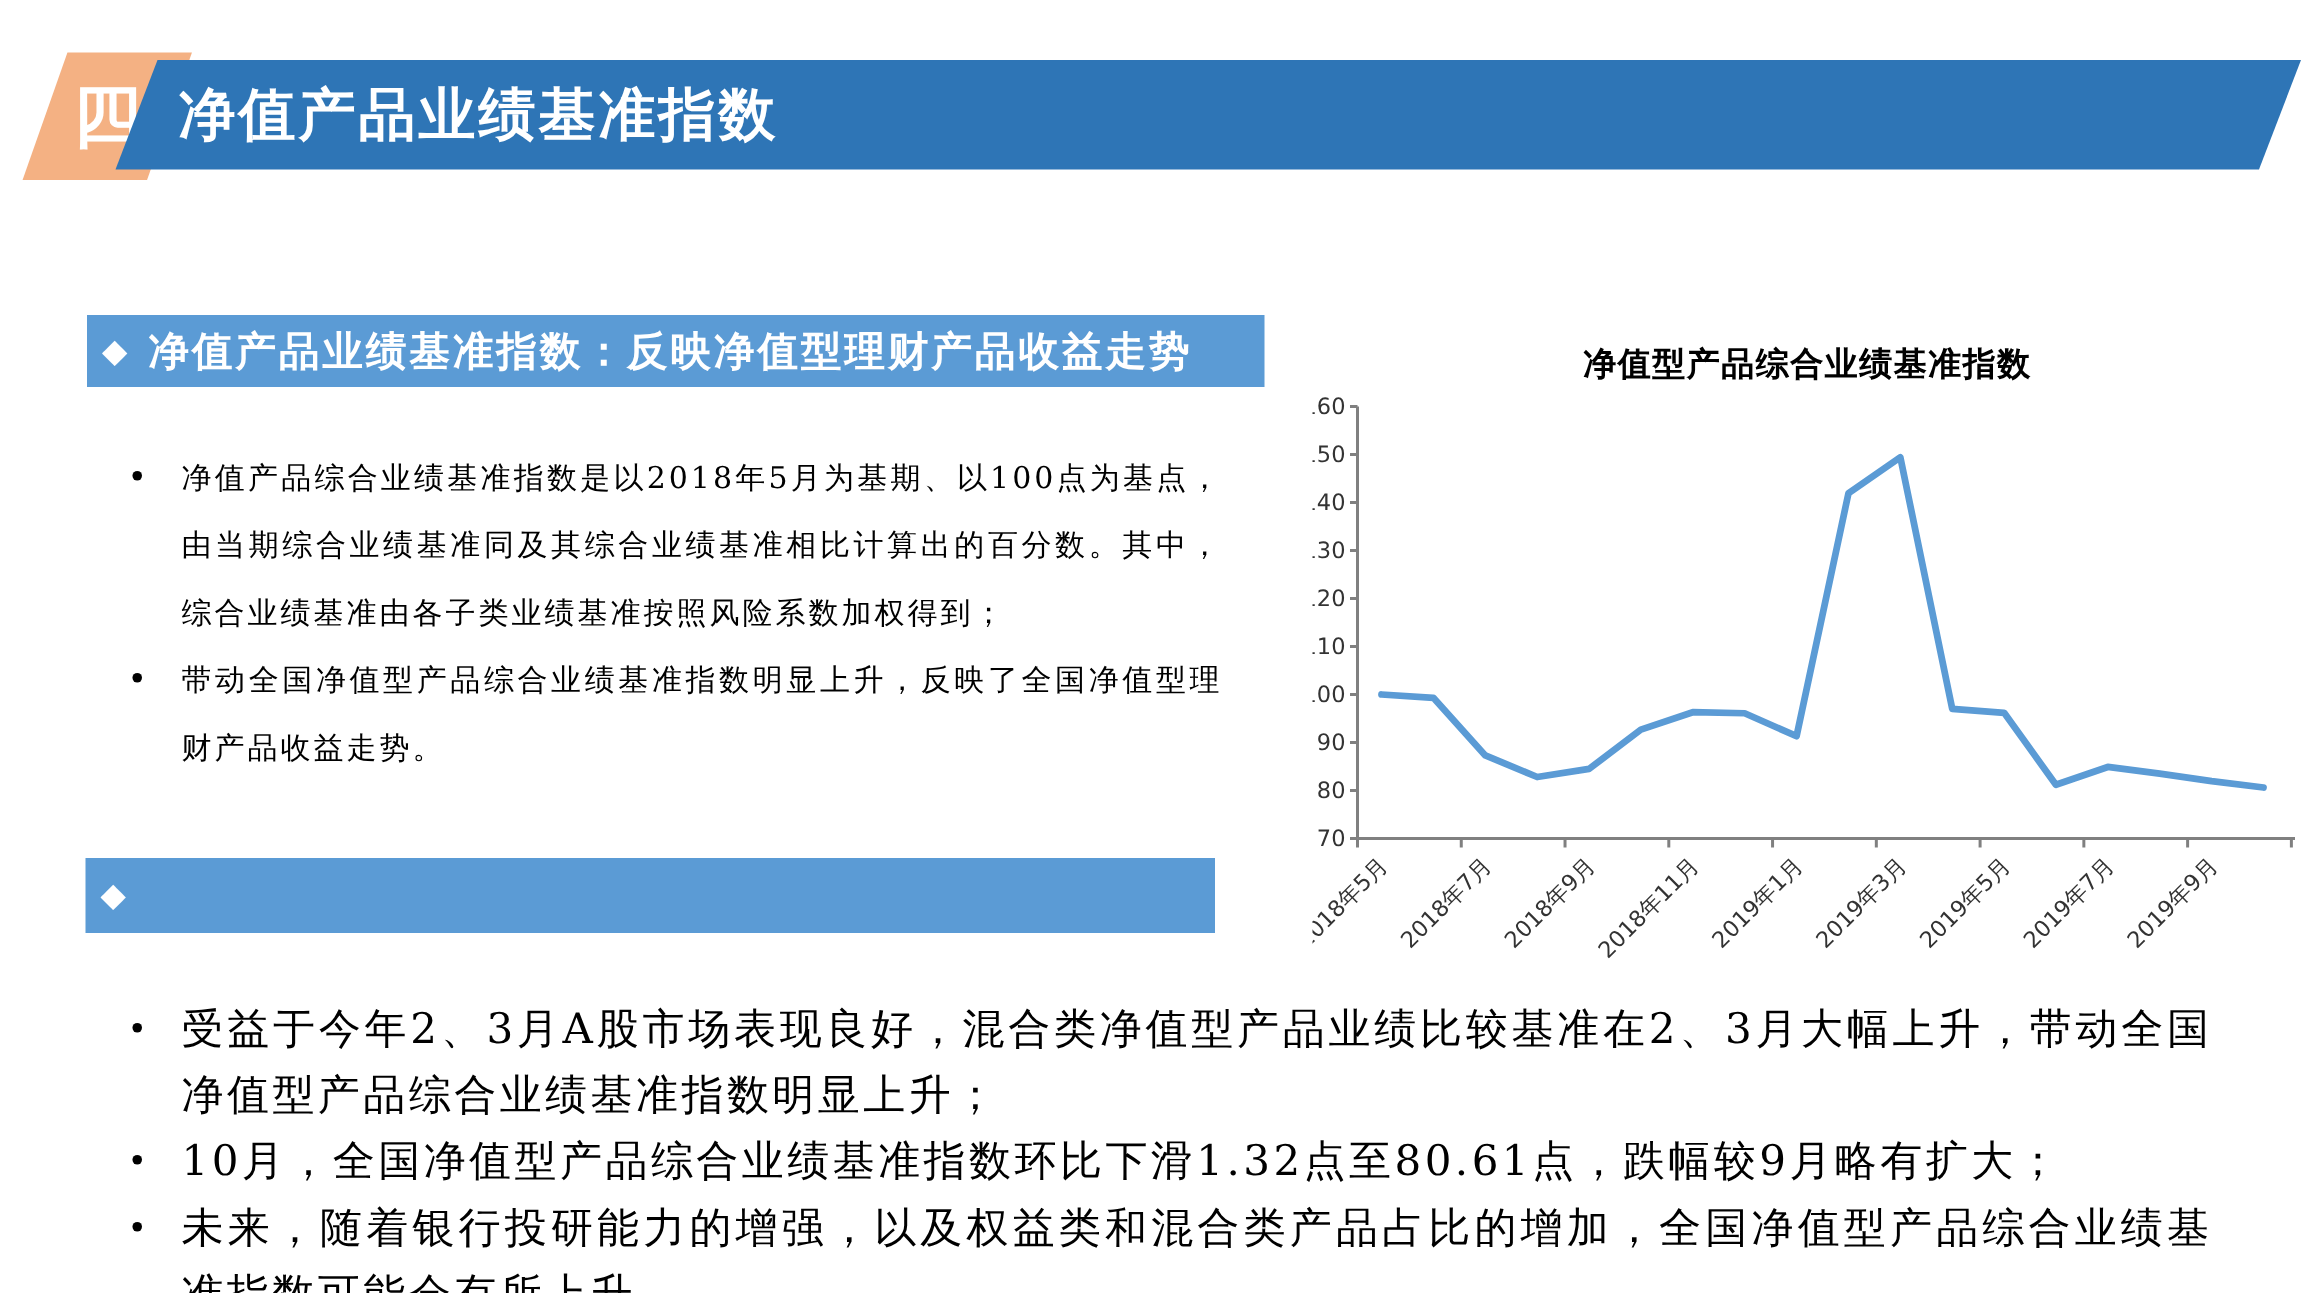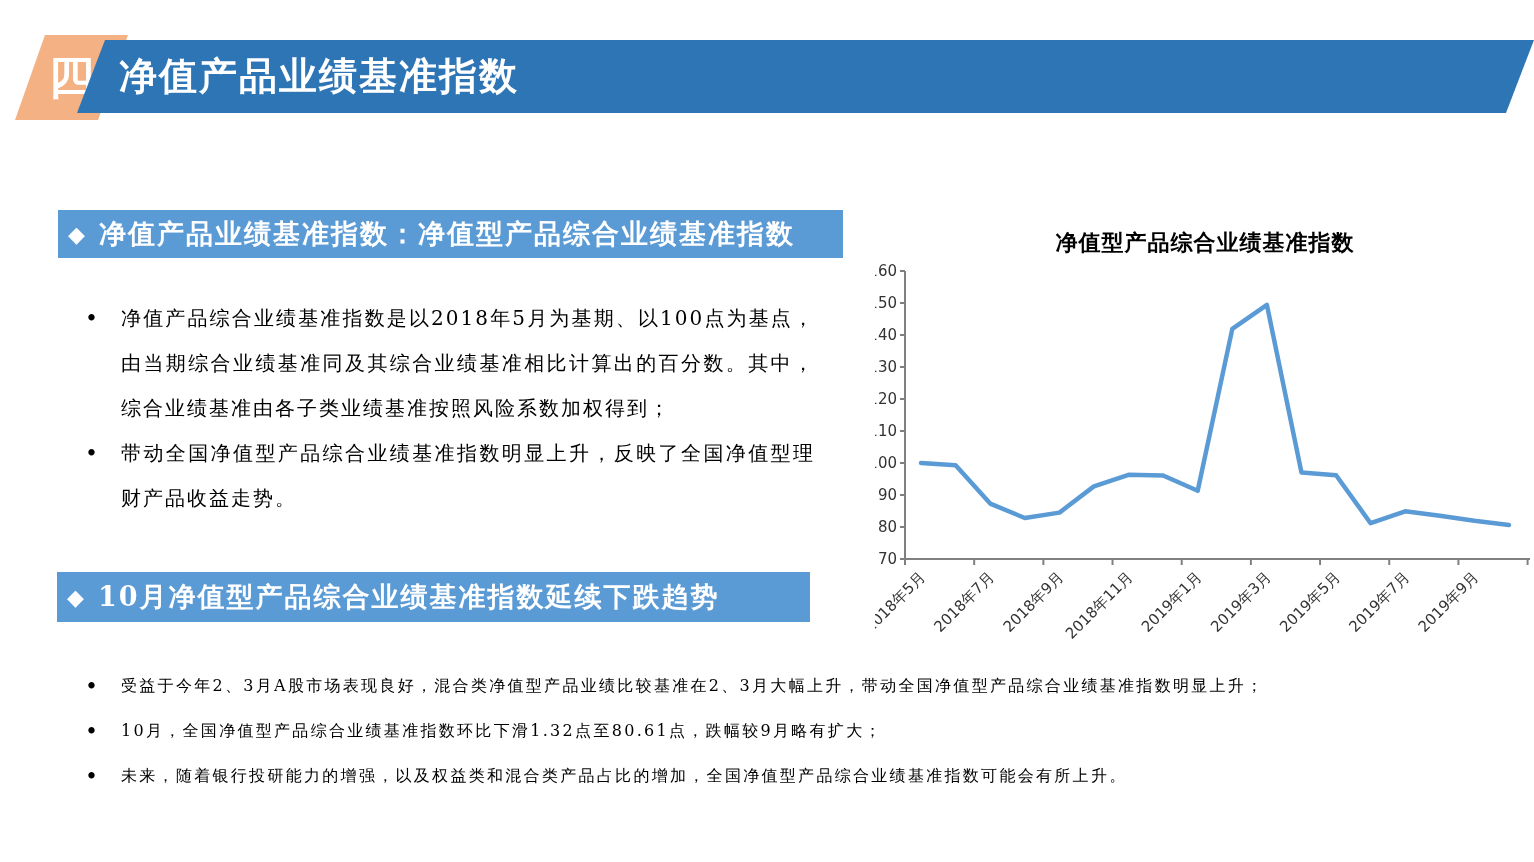--- a/index.html
+++ b/index.html
@@ -36,21 +36,21 @@
   .sec-head-2{left:57px;top:572px;width:753px;height:50px;font-size:27px;}
   
   ul.bullets{list-style:none;margin:0;padding:0;position:absolute;}
   ul.bullets li{display:flex;align-items:flex-start;}
   ul.bullets .marker{flex:0 0 36px;text-align:left;font-size:22px;line-height:45px;}
   ul.bullets .txt{flex:1;text-align:justify;}
   .intro-bullets{left:85px;top:296px;width:730px;}
   .intro-bullets .txt{font-size:20px;line-height:45px;letter-spacing:2px;}
   .bottom-bullets{left:85px;top:664px;width:1390px;}
   .bottom-bullets .marker{line-height:44px;}
-  .bottom-bullets .txt{font-size:16px;line-height:44px;letter-spacing:2.3px;}
+  .bottom-bullets .txt{font-size:28px;line-height:44px;letter-spacing:2.3px;}
   
   .chart{position:absolute;left:875px;top:228px;width:660px;height:420px;}
   .chart-title{
     width:660px;text-align:center;font-size:22px;font-weight:bold;letter-spacing:1px;
     font-family:Liberation Serif, serif;
   }
   .chart svg{position:absolute;left:0;top:30px;}
   .chart text{font-family:"DejaVu Sans","Liberation Sans",sans-serif;fill:#333;}
 </style>
 </head>
@@ -60,37 +60,36 @@
 
   <div class="badge">
     <div class="badge-inner">四</div>
   </div>
   <div class="banner">
     <div class="banner-inner">净值产品业绩基准指数</div>
   </div>
 
   <div class="sec-head sec-head-1">
     <span class="diamond">◆</span>
-    <span>净值产品业绩基准指数：净值型产品综合业绩基准指数</span>
+    <span>净值产品业绩基准指数：反映净值型理财产品收益走势</span>
   </div>
 
   <ul class="bullets intro-bullets">
     <li>
       <span class="marker">•</span>
       <span class="txt">净值产品综合业绩基准指数是以2018年5月为基期、以100点为基点，由当期综合业绩基准同及其综合业绩基准相比计算出的百分数。其中，综合业绩基准由各子类业绩基准按照风险系数加权得到；</span>
     </li>
     <li>
       <span class="marker">•</span>
       <span class="txt">带动全国净值型产品综合业绩基准指数明显上升，反映了全国净值型理财产品收益走势。</span>
     </li>
   </ul>
 
   <div class="sec-head sec-head-2">
     <span class="diamond">◆</span>
-    <span>10月净值型产品综合业绩基准指数延续下跌趋势</span>
   </div>
 
   <ul class="bullets bottom-bullets">
     <li>
       <span class="marker">•</span>
       <span class="txt">受益于今年2、3月A股市场表现良好，混合类净值型产品业绩比较基准在2、3月大幅上升，带动全国净值型产品综合业绩基准指数明显上升；</span>
     </li>
     <li>
       <span class="marker">•</span>
       <span class="txt">10月，全国净值型产品综合业绩基准指数环比下滑1.32点至80.61点，跌幅较9月略有扩大；</span>

